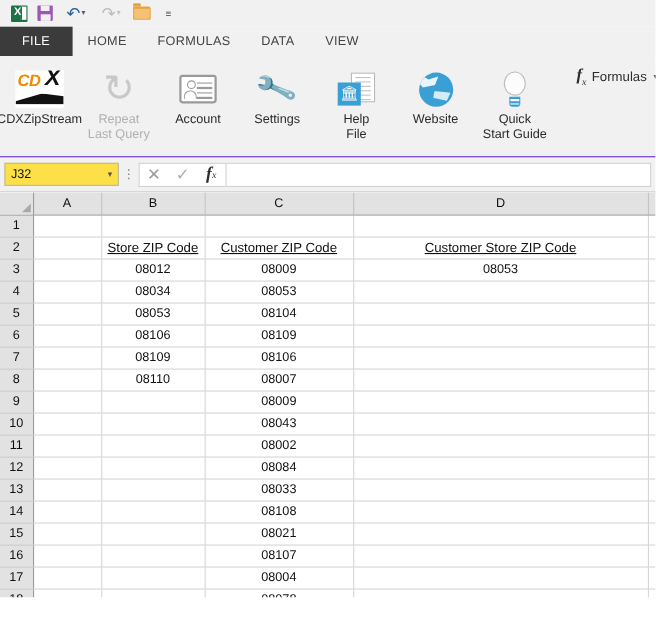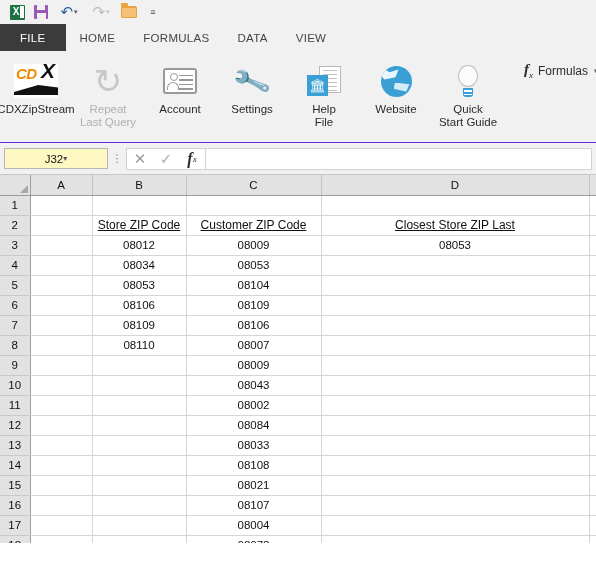--- a/index.html
+++ b/index.html
@@ -284,23 +284,23 @@
   
   .fbar {
     height: 32px;
     background: #f1f1f1;
     display: flex; align-items: center;
     padding: 0 4px;
     border-bottom: 1px solid #c6c6c6;
   }
   .namebox {
     width: 104px; height: 21px;
-    background: #fef9c3;
+    background: #fde047;
     border: 1px solid #b6b6b6;
-    display: flex; align-items: center; justify-content: center;
+    display: flex; align-items: center; justify-content: space-between;
     padding: 0 5px;
     font-size: 11.5px;
     color: #111;
   }
   .namebox .caret { font-size: 8px; color: #555; }
   .fbar-dots {
     width: 18px; text-align: center;
     color: #7a7a7a; font-size: 11px;
     letter-spacing: 0;
   }
@@ -563,21 +563,21 @@
           <td class="cell col-b"></td>
           <td class="cell col-c"></td>
           <td class="cell col-d"></td>
           <td class="cell col-e"></td>
         </tr>
         <tr>
           <td class="rowhead">2</td>
           <td class="cell col-a"></td>
           <td class="cell col-b hdr">Store ZIP Code</td>
           <td class="cell col-c hdr">Customer ZIP Code</td>
-          <td class="cell col-d hdr">Closest Store ZIP Last</td>
+          <td class="cell col-d hdr">Customer Store ZIP Code</td>
           <td class="cell col-e"></td>
         </tr>
         <tr>
           <td class="rowhead">3</td>
           <td class="cell col-a"></td>
           <td class="cell col-b">08012</td>
           <td class="cell col-c">08009</td>
           <td class="cell col-d">08053</td>
           <td class="cell col-e"></td>
         </tr>

